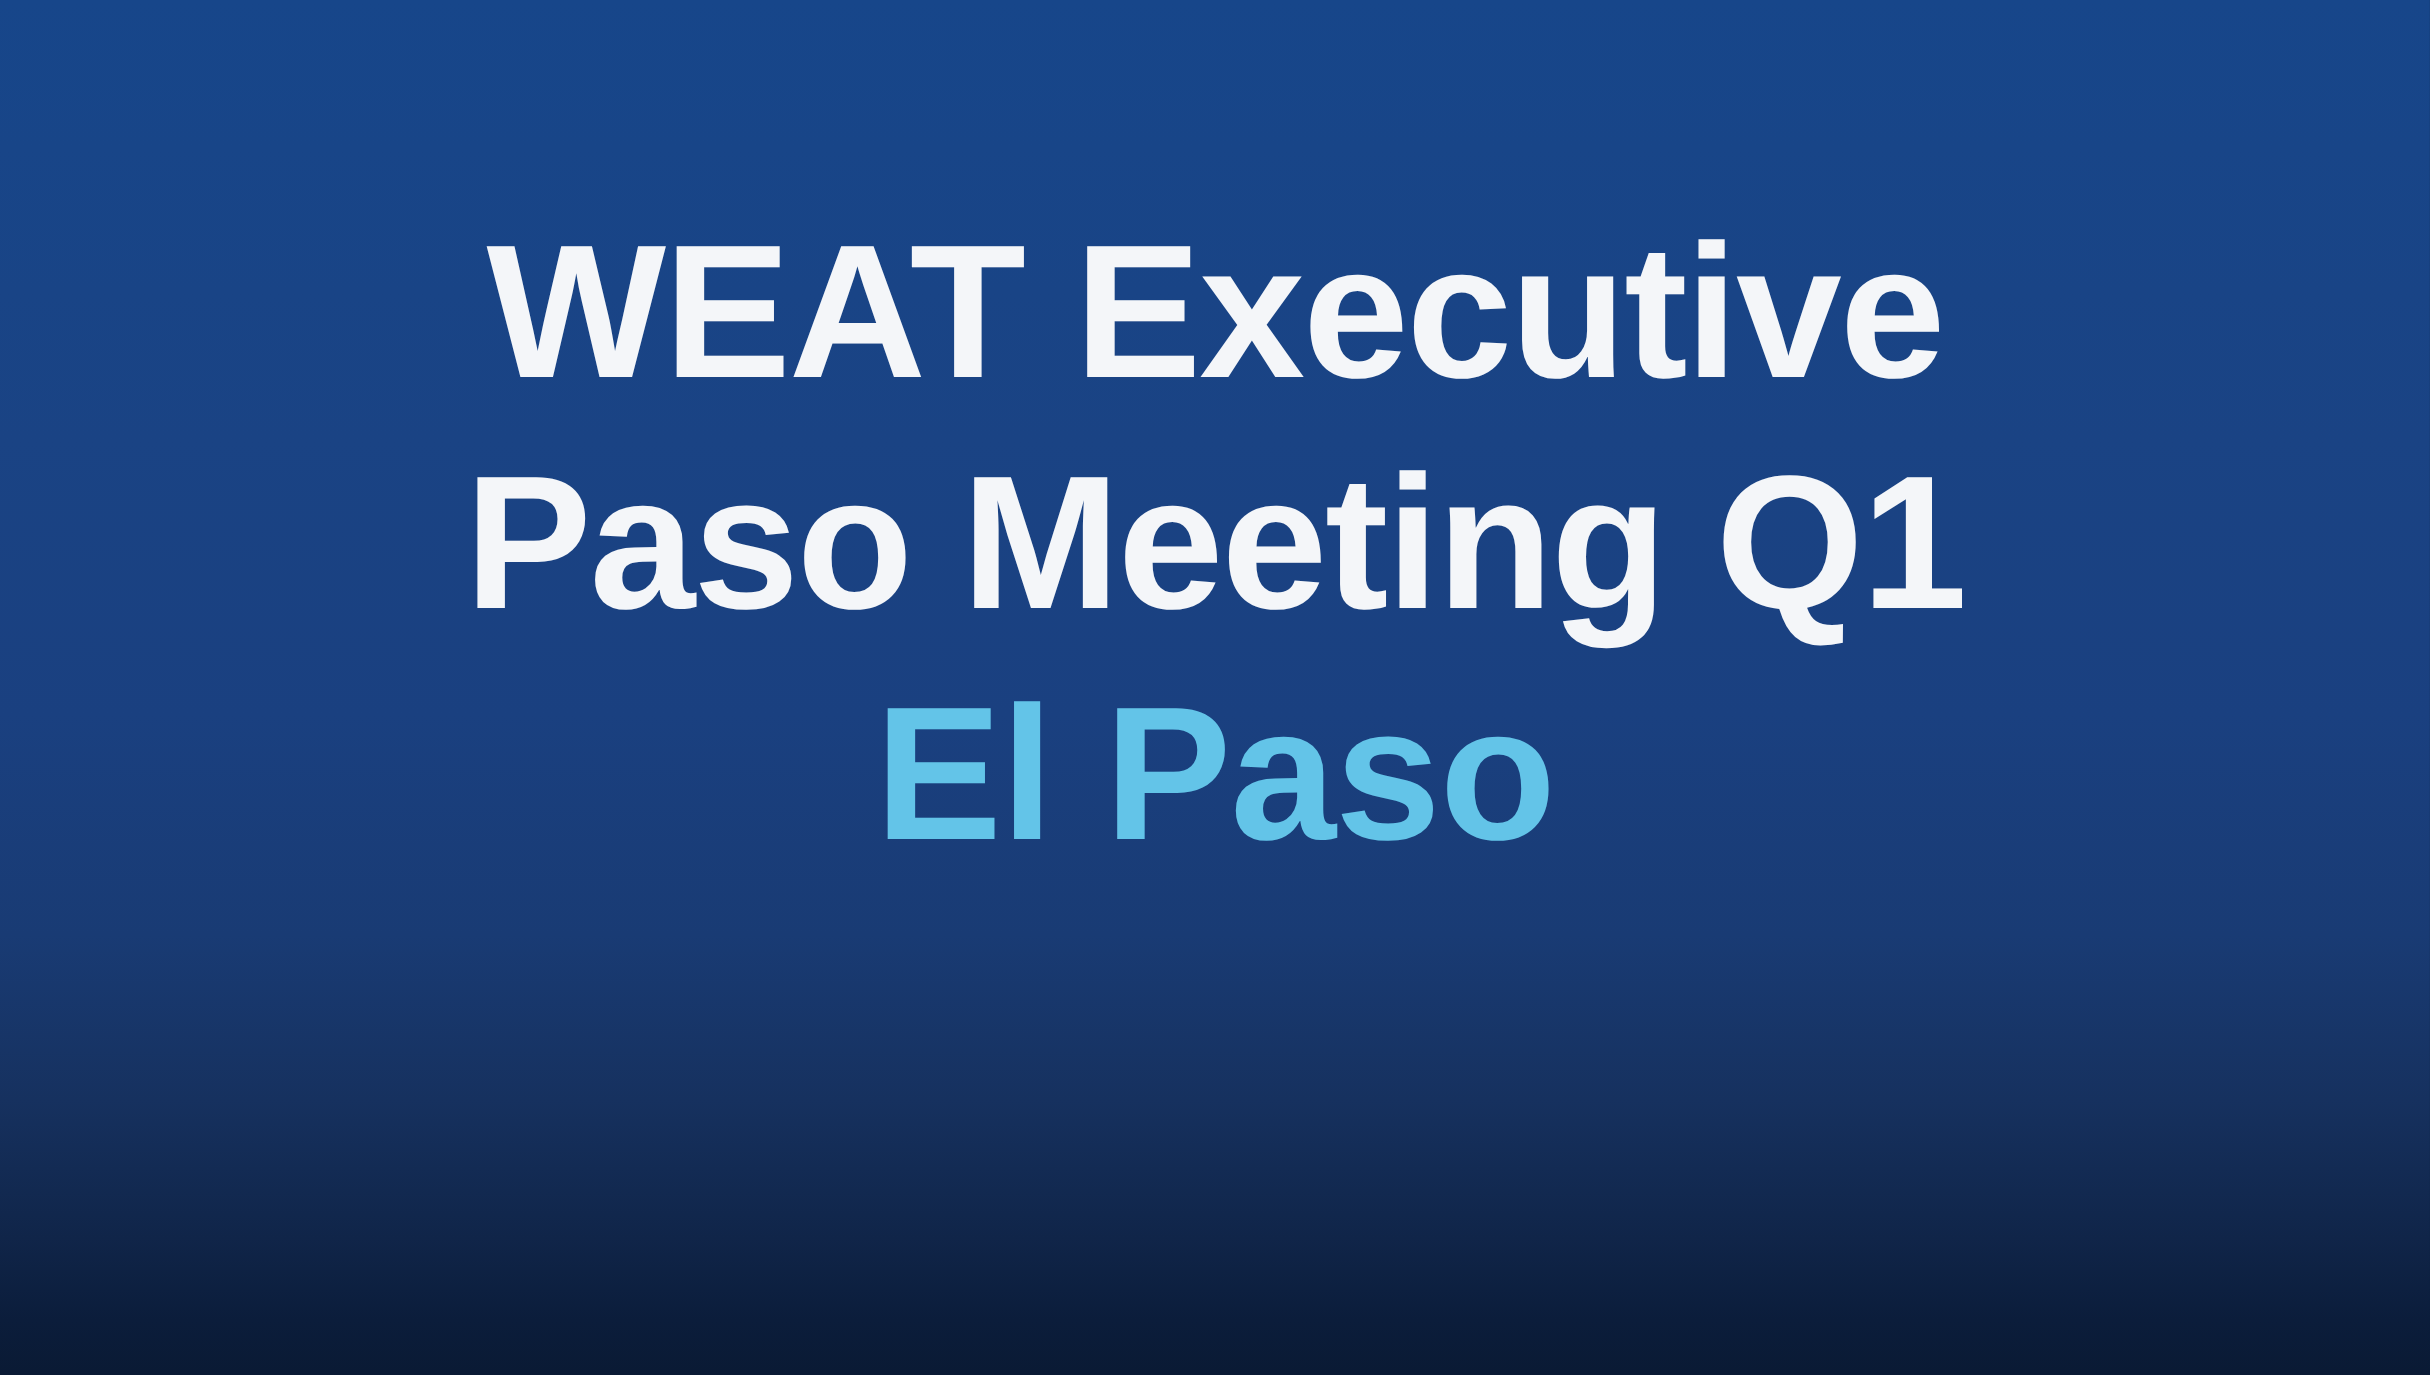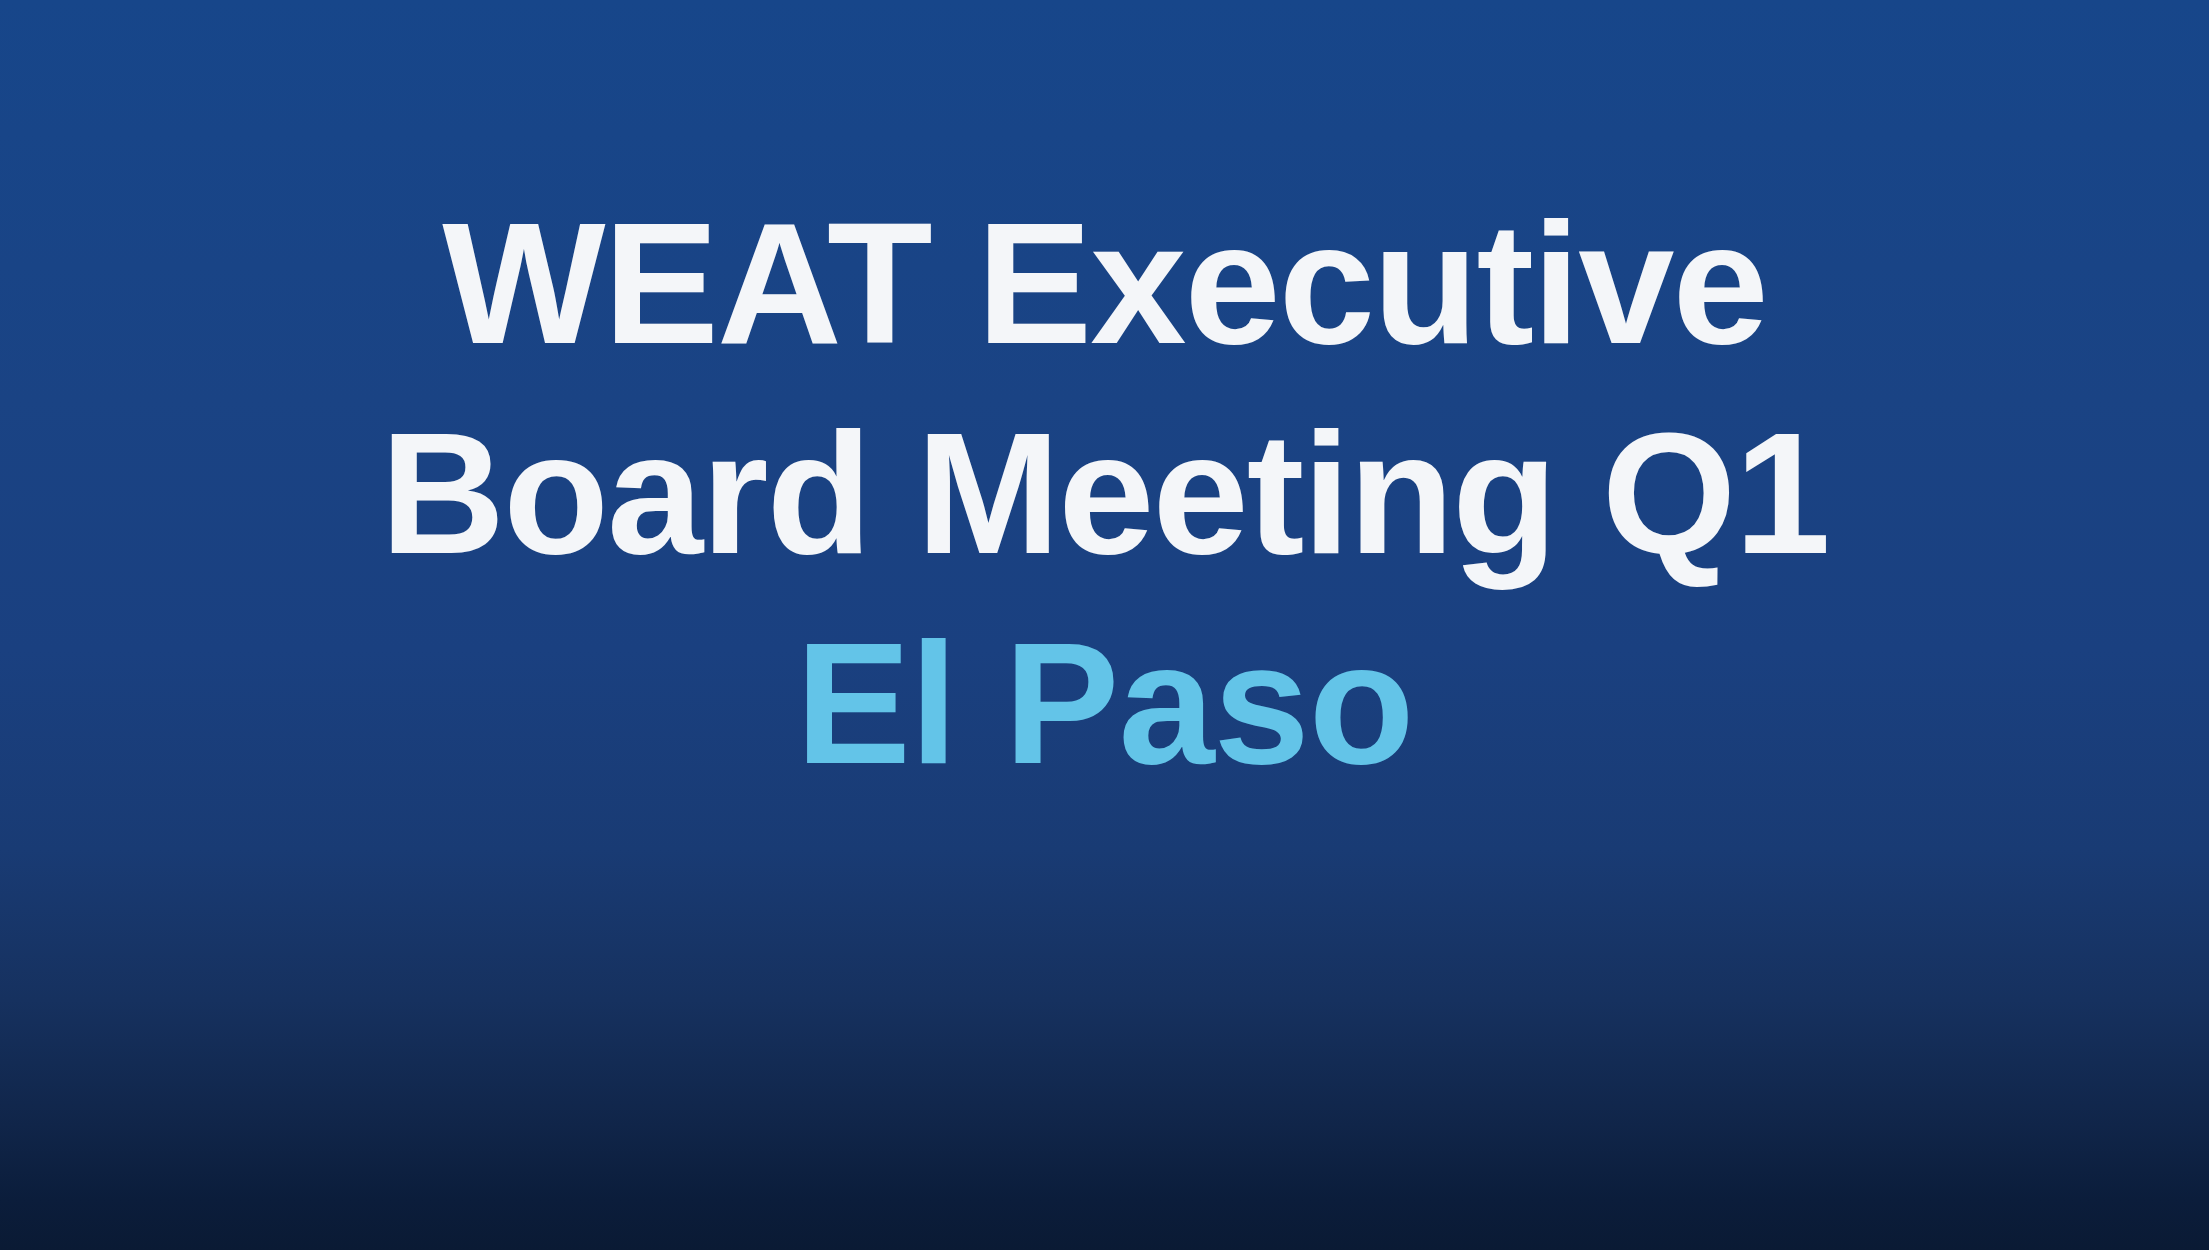--- a/index.html
+++ b/index.html
@@ -67,20 +67,20 @@
 </style>
 </head>
 <body>
 
 <div id="slide">
 
   <div id="title-block">
 
     <span class="title-line line-primary">WEAT Executive</span>
 
-    <span class="title-line line-primary">Board Meeting Q1</span>
+    <span class="title-line line-primary">Paso Meeting Q1</span>
 
 
     <span class="title-line line-secondary">El Paso</span>
 
   </div>
 
 </div>
 
 </body></html>

